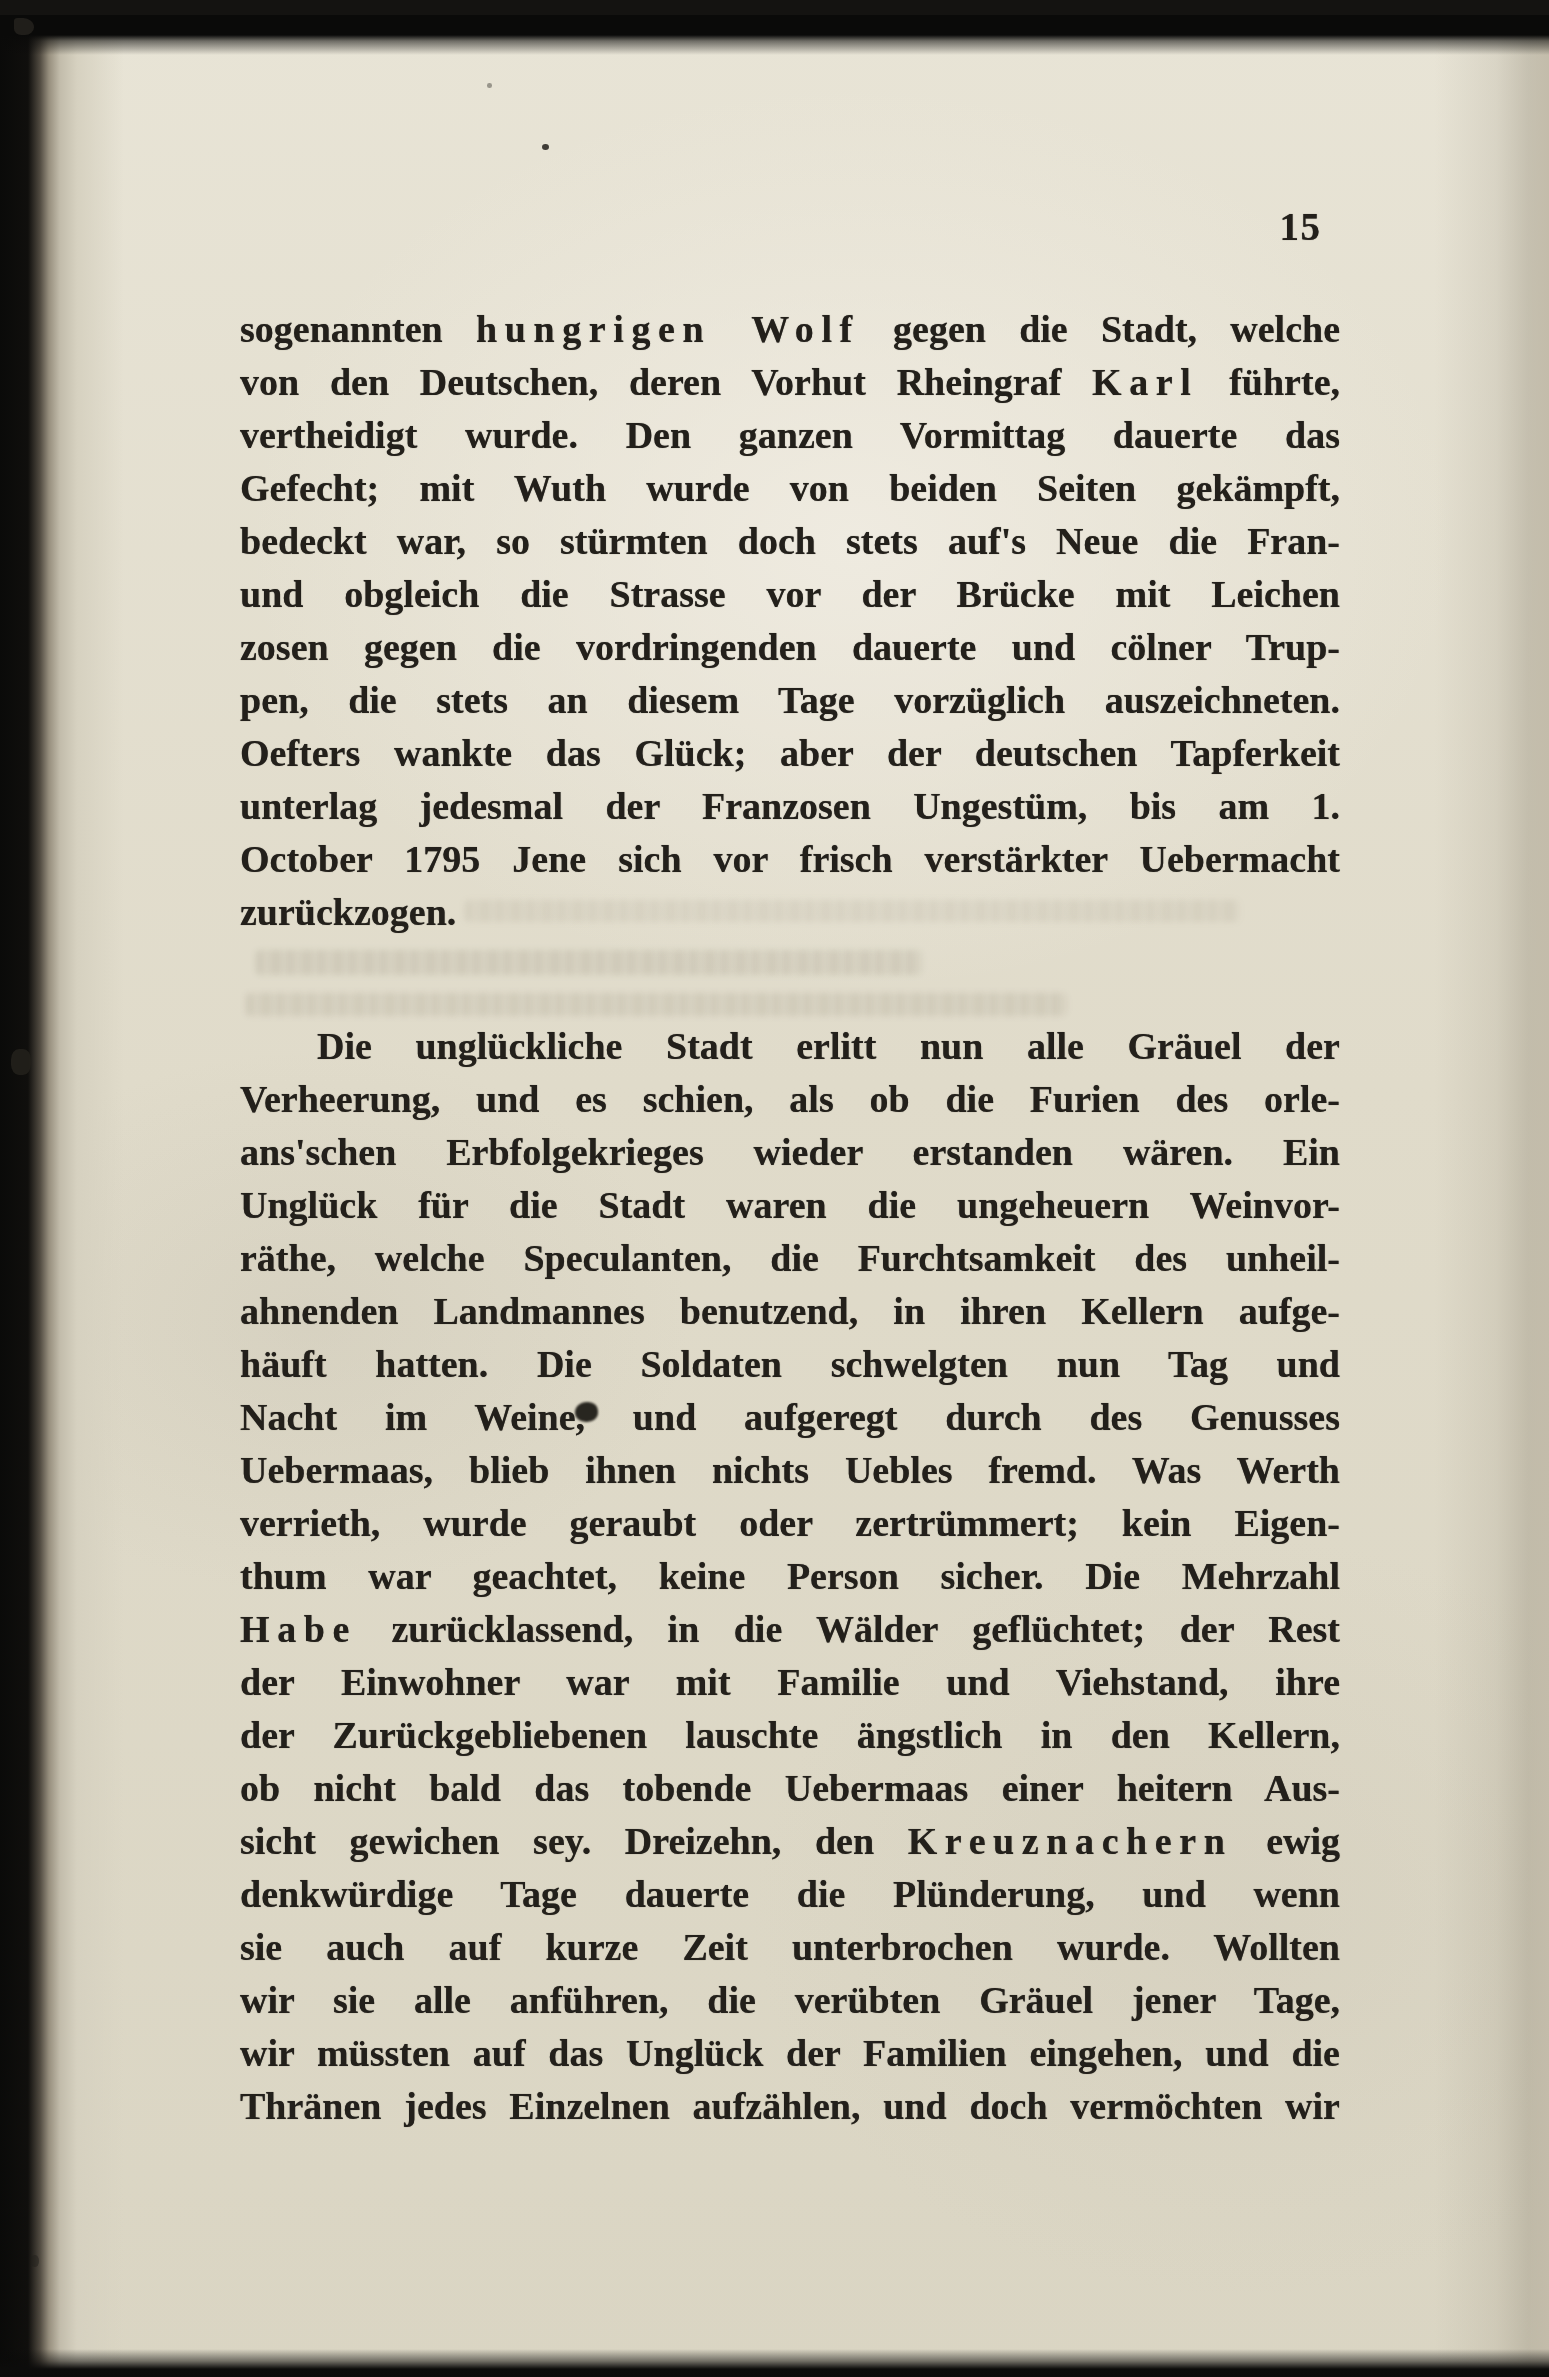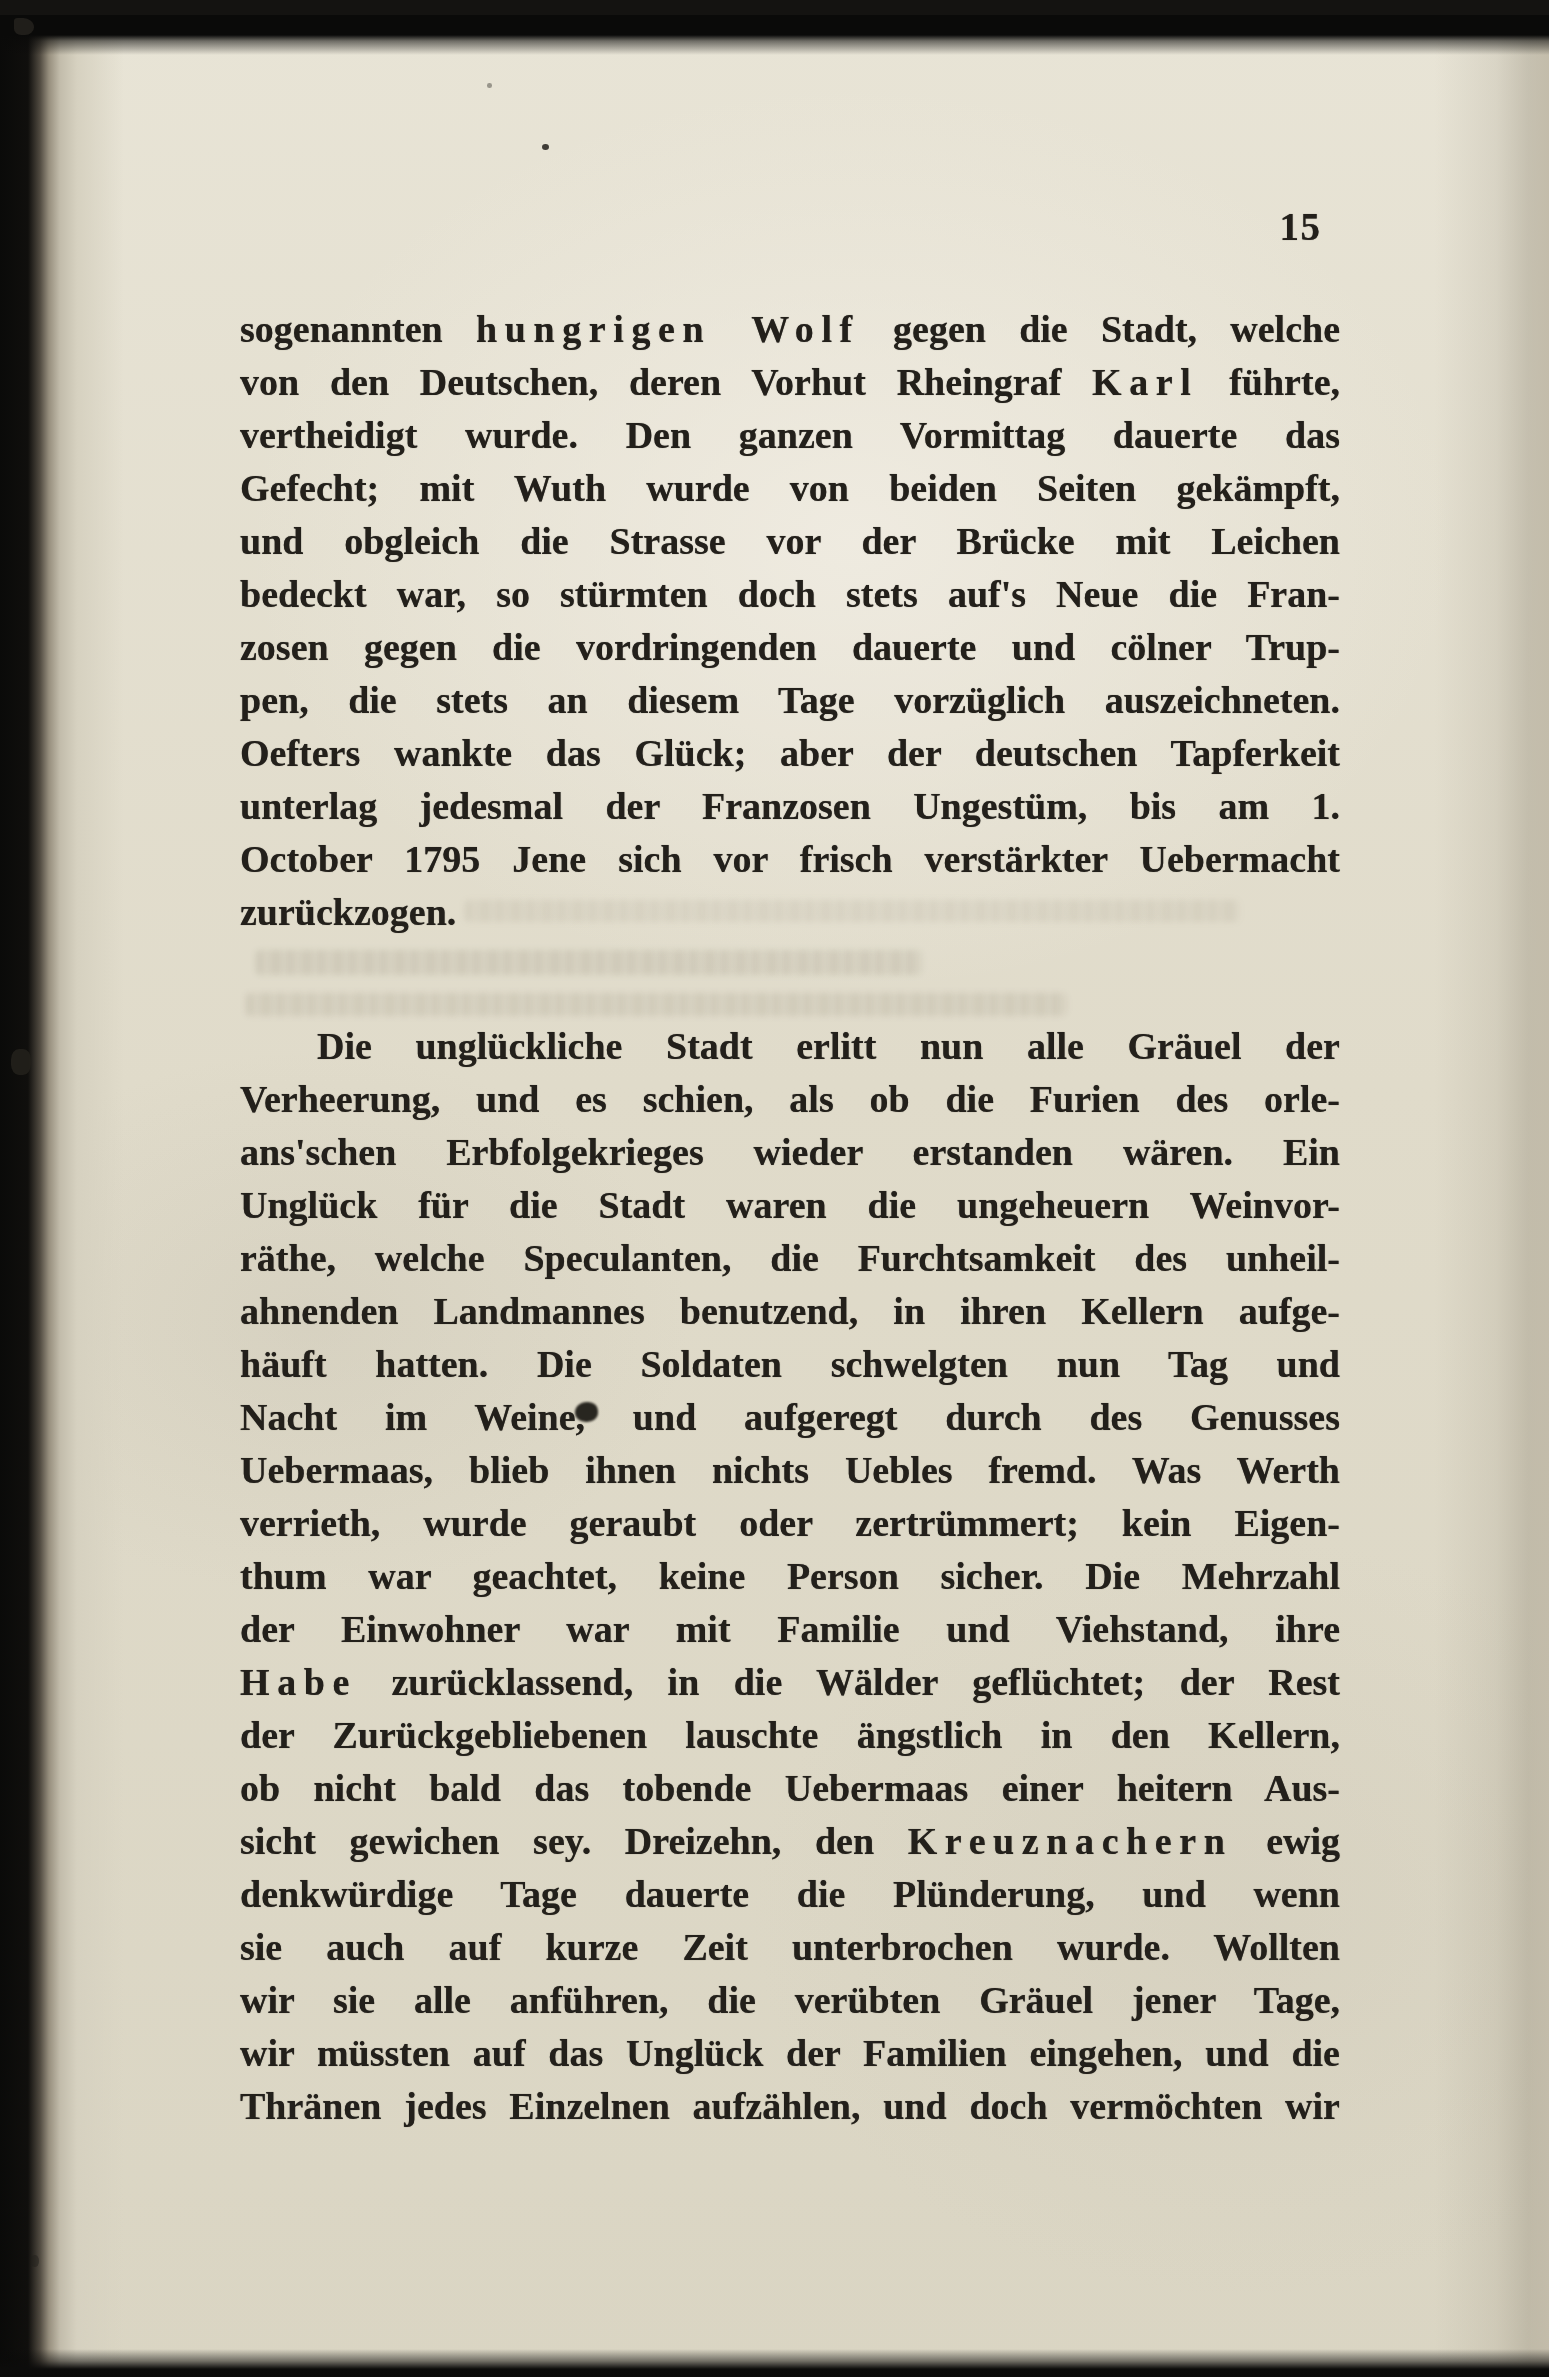--- a/index.html
+++ b/index.html
@@ -115,43 +115,43 @@
   <div class="ink-blot"></div>
 
   <div class="page-number">15</div>
 
   <div class="text-block">
       <div class="paragraph">
         <div class="line"><span>sogenannten </span><span class="spaced">hungrigen Wolf</span><span> gegen die Stadt, welche</span></div>
         <div class="line"><span>von den Deutschen, deren Vorhut Rheingraf </span><span class="spaced">Karl</span><span> führte,</span></div>
         <div class="line"><span>vertheidigt wurde. Den ganzen Vormittag dauerte das</span></div>
         <div class="line"><span>Gefecht; mit Wuth wurde von beiden Seiten gekämpft,</span></div>
+        <div class="line"><span>bedeckt war, so stürmten doch stets auf's Neue die Fran-</span></div>
         <div class="line"><span>und obgleich die Strasse vor der Brücke mit Leichen</span></div>
-        <div class="line"><span>bedeckt war, so stürmten doch stets auf's Neue die Fran-</span></div>
         <div class="line"><span>zosen gegen die vordringenden dauerte und cölner Trup-</span></div>
         <div class="line"><span>pen, die stets an diesem Tage vorzüglich auszeichneten.</span></div>
         <div class="line"><span>Oefters wankte das Glück; aber der deutschen Tapferkeit</span></div>
         <div class="line"><span>unterlag jedesmal der Franzosen Ungestüm, bis am 1.</span></div>
         <div class="line"><span>October 1795 Jene sich vor frisch verstärkter Uebermacht</span></div>
         <div class="line last"><span>zurückzogen.</span></div>
       </div>
       <div class="paragraph indent">
         <div class="line"><span>Die unglückliche Stadt erlitt nun alle Gräuel der</span></div>
         <div class="line"><span>Verheerung, und es schien, als ob die Furien des orle-</span></div>
         <div class="line"><span>ans'schen Erbfolgekrieges wieder erstanden wären. Ein</span></div>
         <div class="line"><span>Unglück für die Stadt waren die ungeheuern Weinvor-</span></div>
         <div class="line"><span>räthe, welche Speculanten, die Furchtsamkeit des unheil-</span></div>
         <div class="line"><span>ahnenden Landmannes benutzend, in ihren Kellern aufge-</span></div>
         <div class="line"><span>häuft hatten. Die Soldaten schwelgten nun Tag und</span></div>
         <div class="line"><span>Nacht im Weine, und aufgeregt durch des Genusses</span></div>
         <div class="line"><span>Uebermaas, blieb ihnen nichts Uebles fremd. Was Werth</span></div>
         <div class="line"><span>verrieth, wurde geraubt oder zertrümmert; kein Eigen-</span></div>
         <div class="line"><span>thum war geachtet, keine Person sicher. Die Mehrzahl</span></div>
+        <div class="line"><span class="spaced">Habe</span><span> zurücklassend, in die Wälder geflüchtet; der Rest</span></div>
         <div class="line"><span>der Einwohner war mit Familie und Viehstand, ihre</span></div>
-        <div class="line"><span class="spaced">Habe</span><span> zurücklassend, in die Wälder geflüchtet; der Rest</span></div>
         <div class="line"><span>der Zurückgebliebenen lauschte ängstlich in den Kellern,</span></div>
         <div class="line"><span>ob nicht bald das tobende Uebermaas einer heitern Aus-</span></div>
         <div class="line"><span>sicht gewichen sey. Dreizehn, den </span><span class="spaced">Kreuznachern</span><span> ewig</span></div>
         <div class="line"><span>denkwürdige Tage dauerte die Plünderung, und wenn</span></div>
         <div class="line"><span>sie auch auf kurze Zeit unterbrochen wurde. Wollten</span></div>
         <div class="line"><span>wir sie alle anführen, die verübten Gräuel jener Tage,</span></div>
         <div class="line"><span>wir müssten auf das Unglück der Familien eingehen, und die</span></div>
         <div class="line"><span>Thränen jedes Einzelnen aufzählen, und doch vermöchten wir</span></div>
       </div>
     </div>

